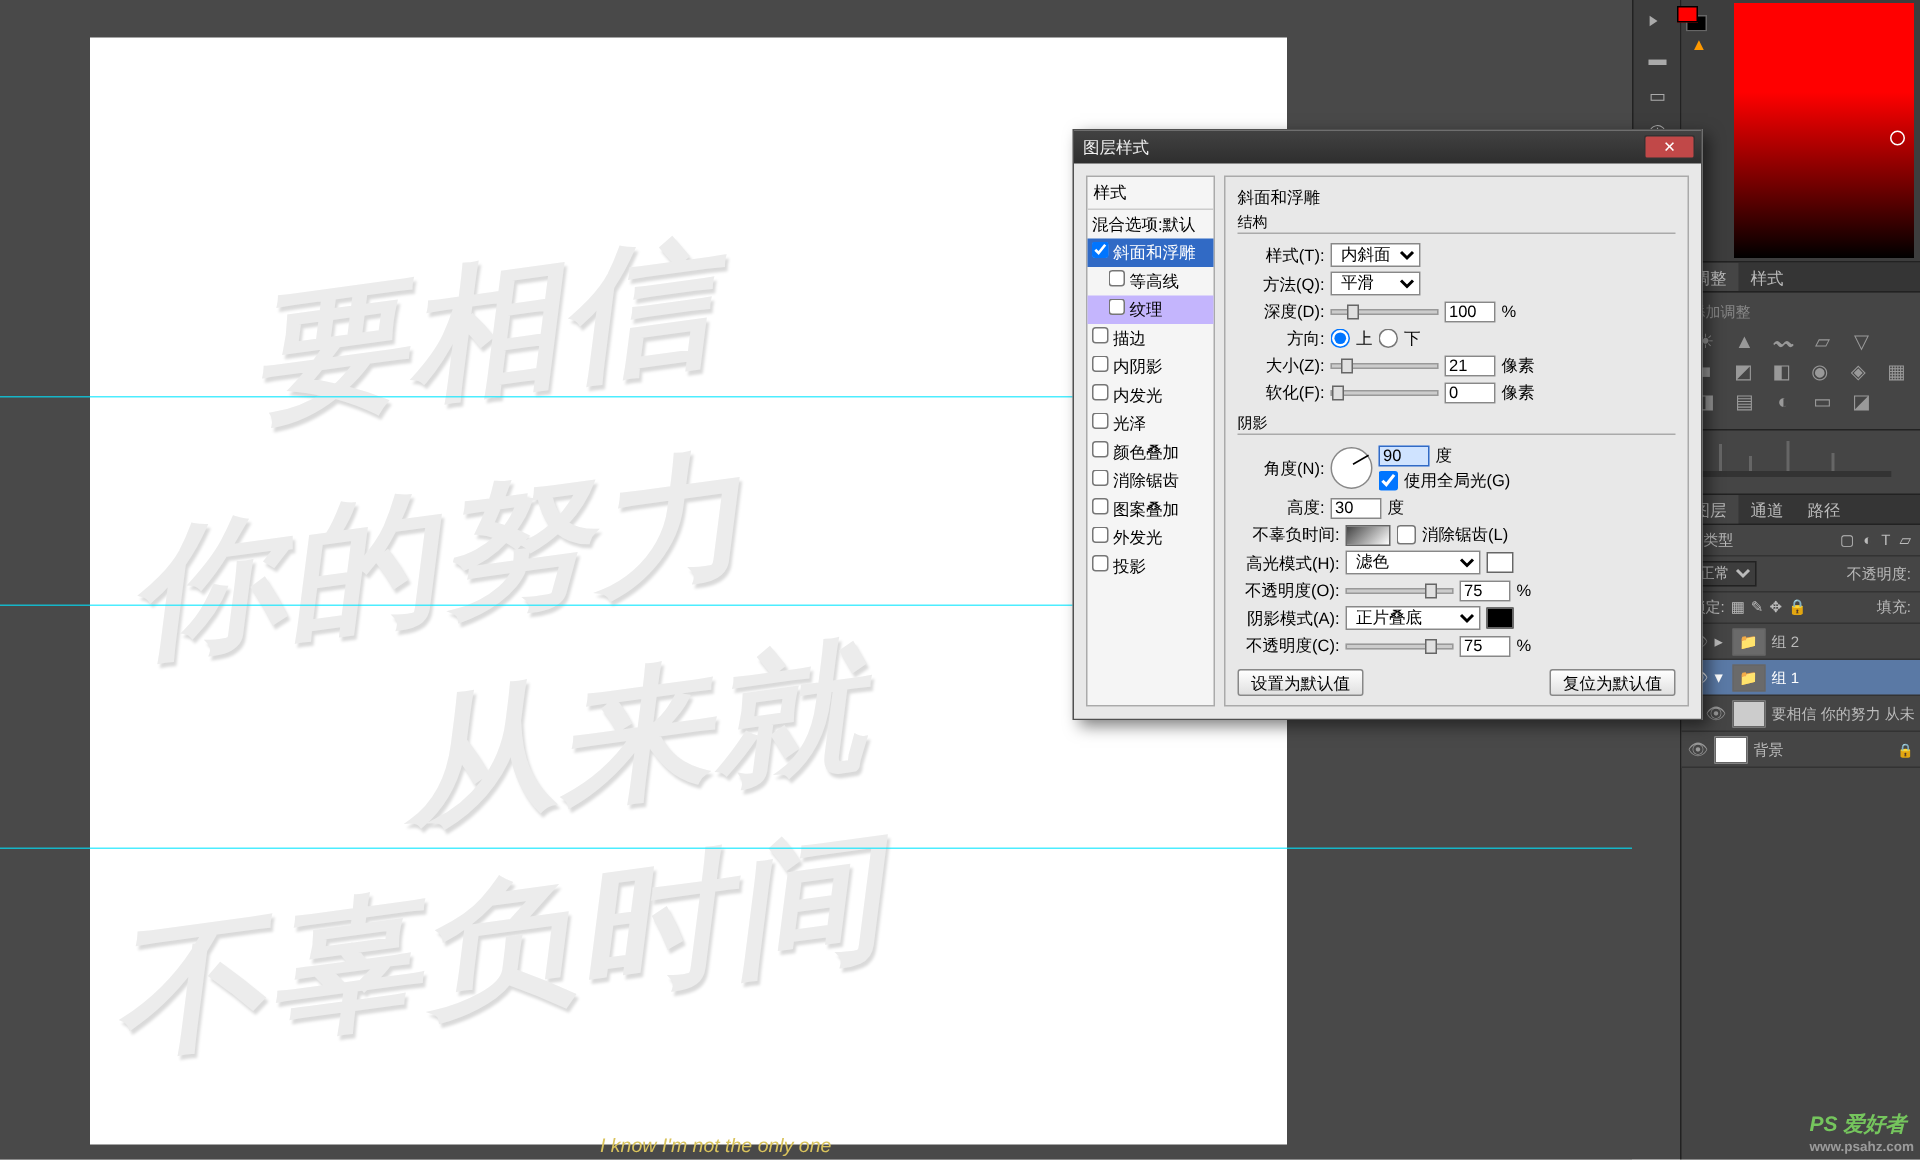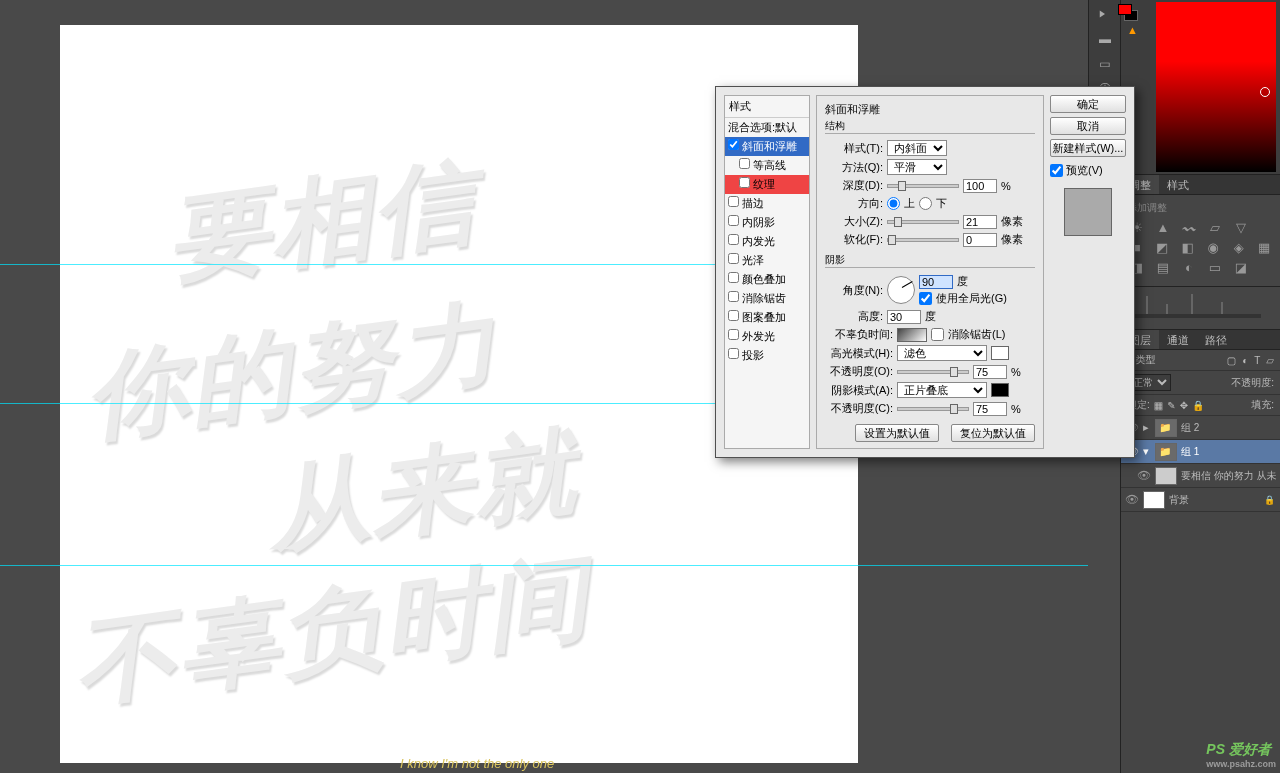--- a/index.html
+++ b/index.html
@@ -70,21 +70,21 @@
 .slider-track { width: 72px; height: 4px; background: #ccc; border: 1px solid #999; position: relative; }
 .slider-thumb { position: absolute; top: -4px; width: 8px; height: 10px; background: #e0e0e0; border: 1px solid #666; }
 .radio-row { display: flex; align-items: center; gap: 4px; }
 .mini-swatch { width: 30px; height: 14px; background: #bbb; border: 1px solid #666; }
 .angle-dial { width: 28px; height: 28px; border: 1px solid #888; border-radius: 50%; background: #fff; position: relative; }
 .angle-dial::after { content:''; position:absolute; width:12px; height:1px; background:#000; left:14px; top:10px; transform-origin:left; transform:rotate(-30deg); }
 
 .btn-col { width: 76px; display: flex; flex-direction: column; gap: 4px; }
 .win-btn { width: 76px; height: 18px; border: 1px solid #888; background: linear-gradient(#fff,#e0e0e0); font-size: 11px; color: #000; display:flex; align-items:center; justify-content:center; border-radius: 2px; }
 .preview-box { width: 48px; height: 48px; background: #aaa; border: 1px solid #666; margin-top: 6px; margin-left: 14px; }
-.bottom-btns { display:flex; gap:12px; justify-content:flex-end; margin-top:8px; }
+.bottom-btns { display:flex; gap:2px; justify-content:space-between; margin-top:8px; }
 
 .watermark { position: absolute; right: 4px; bottom: 4px; color: #7edc62; font-size: 14px; font-style: italic; font-weight: bold; opacity: 0.85; }
 .watermark .url { font-size: 9px; color: #aaa; display: block; font-style: normal; font-weight: bold; }
 .subtitle { position: absolute; left: 400px; bottom: 2px; color: #d9c35c; font-size: 13px; font-style: italic; text-align: center; }
 </style>
 </head>
 <body>
 
 <div class="workspace">
   <div class="canvas-area">
@@ -216,35 +216,39 @@
     <div class="layer-item">
       <span class="eye">👁</span>
       <div class="thumb"></div>
       <span class="layer-label">背景</span>
       <span style="font-size:9px">🔒</span>
     </div>
   </div>
 </div>
 
 <div class="dialog">
+  <div class="dlg-title">
+    <span>图层样式</span>
+    <div class="dlg-close">✕</div>
+  </div>
   <div class="dlg-body">
     <div class="styles-list">
       <div class="hdr">样式</div>
       <div class="style-row">
           <span>混合选项:默认</span>
         </div>
       <div class="style-row selected">
           <input type="checkbox" checked="" style="">
           <span>斜面和浮雕</span>
         </div>
       <div class="style-row sub">
           <input type="checkbox" style="">
           <span>等高线</span>
         </div>
-      <div class="style-row sub" style="background:#ef4444">
+      <div class="style-row sub" style="background:#c4b5fd">
           <input type="checkbox" style="">
           <span>纹理</span>
         </div>
       <div class="style-row">
           <input type="checkbox" style="">
           <span>描边</span>
         </div>
       <div class="style-row">
           <input type="checkbox" style="">
           <span>内阴影</span>
@@ -381,30 +385,20 @@
           <input type="text" value="75" style="">
           <span>%</span>
         </div>
 
       <div class="bottom-btns">
         <div class="win-btn" style="width:84px">设置为默认值</div>
         <div class="win-btn" style="width:84px">复位为默认值</div>
       </div>
     </div>
 
-    <div class="btn-col">
-      <div class="win-btn">确定</div>
-      <div class="win-btn">取消</div>
-      <div class="win-btn">新建样式(W)...</div>
-      <div style="display:flex;align-items:center;gap:3px;margin-top:2px">
-          <input type="checkbox" checked="" style="">
-          <span>预览(V)</span>
-        </div>
-      <div class="preview-box"></div>
-    </div>
   </div>
 </div>
 
 <div class="subtitle">I know I'm not the only one</div>
 <div class="watermark">
   <span>PS 爱好者</span>
   <span class="url">www.psahz.com</span>
 </div>
 
 </body></html>

